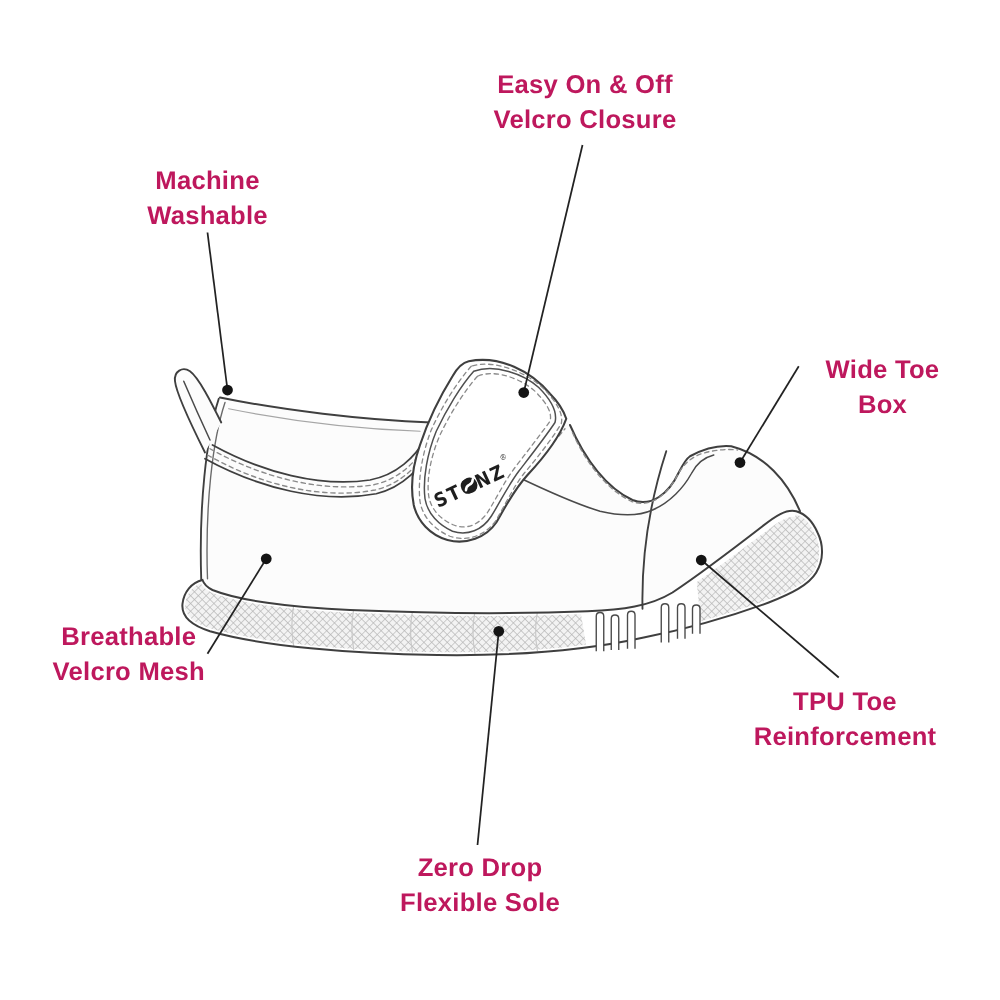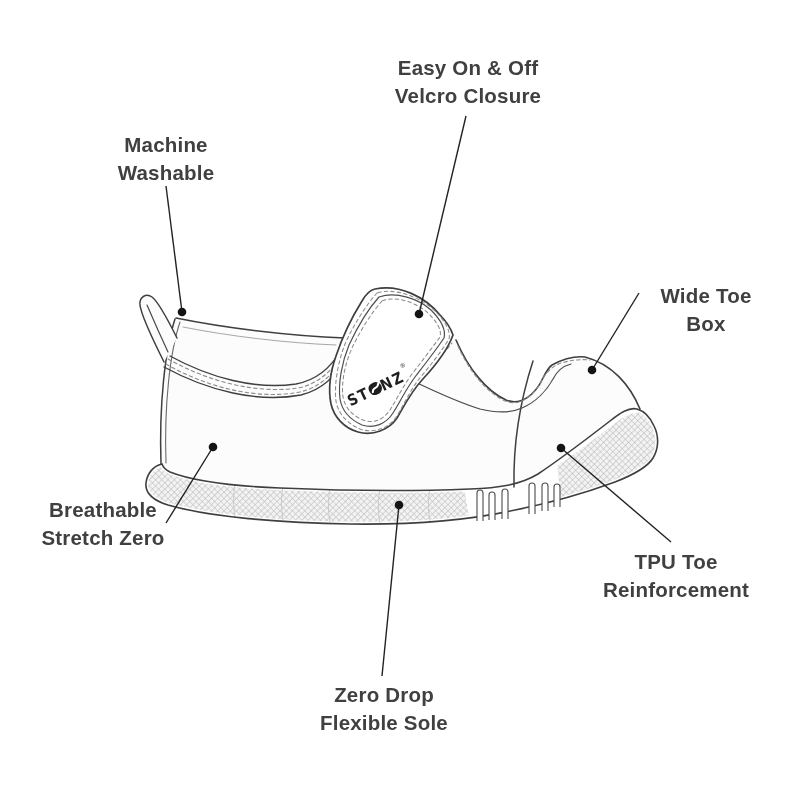--- a/index.html
+++ b/index.html
@@ -5,21 +5,21 @@
   html,body{margin:0;padding:0;background:#ffffff;}
   .stage{
     position:relative;width:800px;height:800px;background:#ffffff;
     overflow:hidden;font-family:"Liberation Sans",sans-serif;
   }
   .shoe-svg{position:absolute;left:0;top:0;}
   .callout{
     position:absolute;transform:translateX(-50%);
     text-align:center;white-space:pre-line;
     font-weight:700;font-size:20.5px;line-height:1.36;
-    letter-spacing:.2px;color:#404040;
+    letter-spacing:.2px;color:#be185d;
   }
   .co-velcro{left:468px;top:54px;}
   .co-machine{left:166px;top:131px;text-align:center;}
   .co-wide{left:706px;top:282px;}
   .co-breathable{left:103px;top:496px;}
   .co-tpu{left:676px;top:548px;}
   .co-zero{left:384px;top:681px;}
 </style>
 </head>
 <body>
@@ -129,19 +129,19 @@
       <circle cx="399" cy="505" r="4.3"></circle>
     </g>
   </svg>
 
   <div class="callout co-velcro">Easy On &amp; Off
 Velcro Closure</div>
   <div class="callout co-machine">Machine
 Washable</div>
   <div class="callout co-wide">Wide Toe Box</div>
   <div class="callout co-breathable">Breathable
-Stretch Zero</div>
+Velcro Mesh</div>
   <div class="callout co-tpu">TPU Toe
 Reinforcement</div>
   <div class="callout co-zero">Zero Drop
 Flexible Sole</div>
 
 </div>
 
 </body></html>

